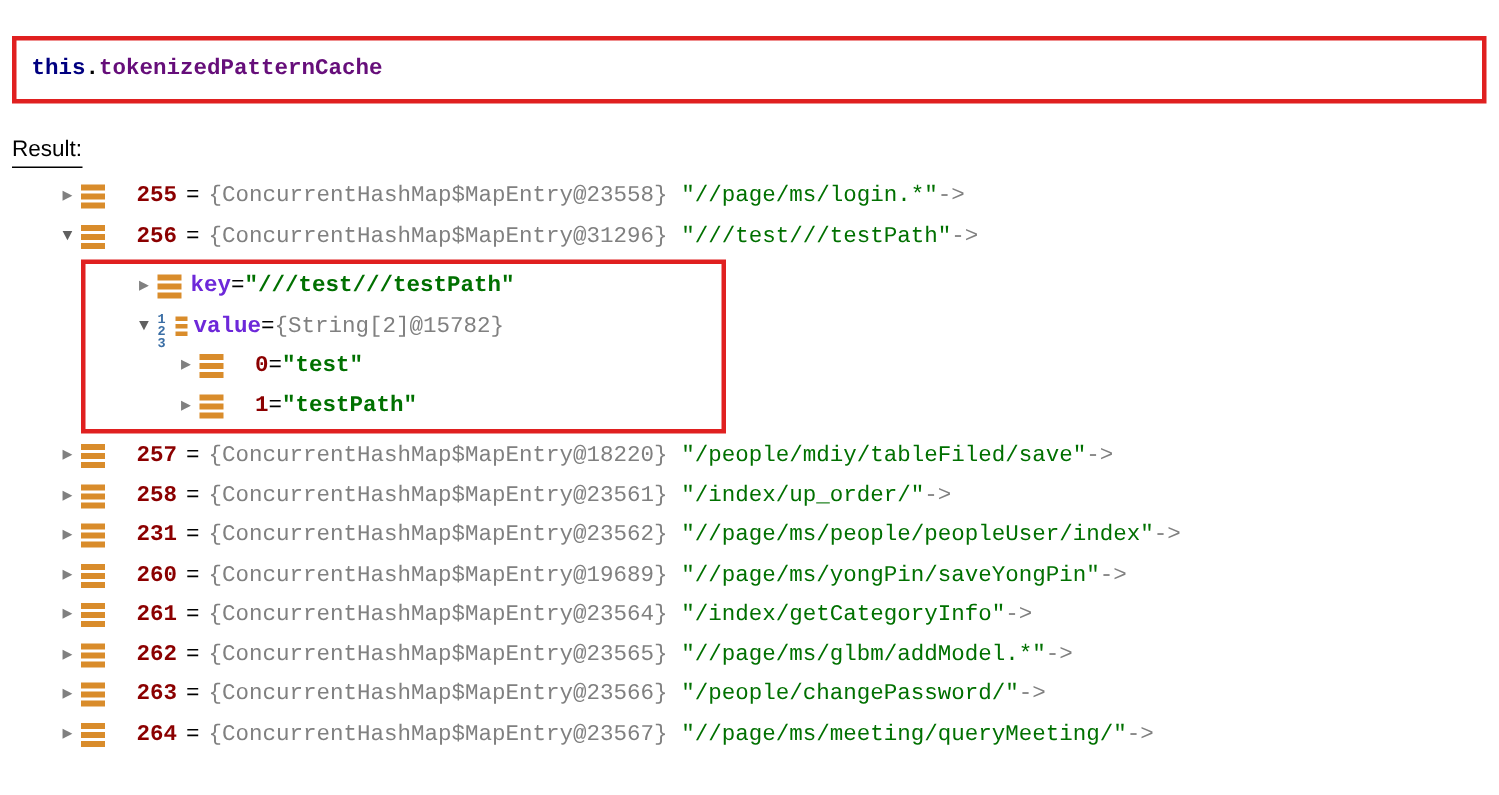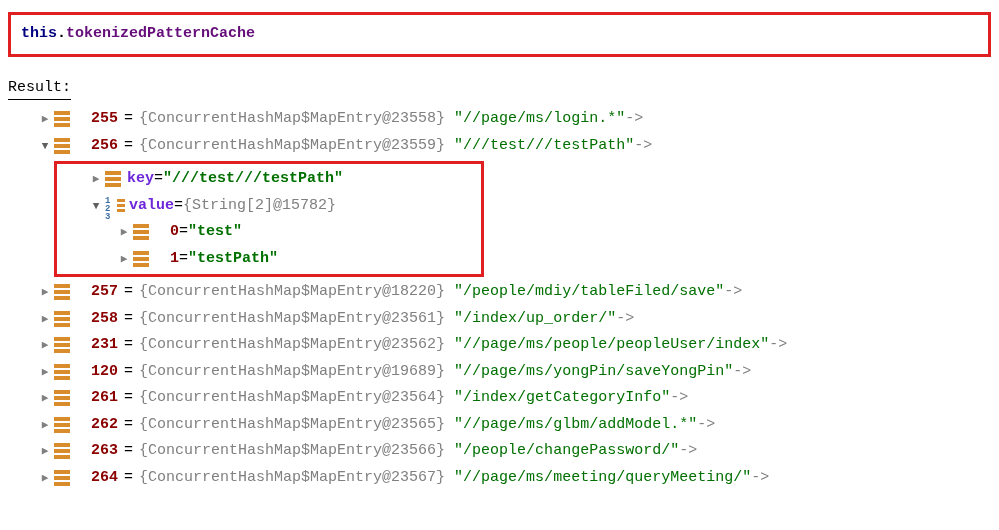--- a/index.html
+++ b/index.html
@@ -7,31 +7,31 @@
     font-family: Consolas, 'Courier New', monospace;
     font-size: 15px;
     background: #fff;
     padding: 4px;
     color: #000;
     line-height: 1.5;
   }
   .expression-box {
     border: 3px solid #e02020;
     padding: 8px 10px;
-    margin: 8px 4px 16px 4px;
+    margin: 20px 4px 16px 4px;
     background: #fff;
   }
   .expr-this { color: #000080; font-weight: bold; }
   .expr-dot { color: #000; font-weight: bold; }
   .expr-member { color: #660e7a; font-weight: bold; }
   .result-label {
     border-bottom: 1px solid #000;
     display: inline-block;
     margin: 4px 4px 6px 4px;
-    font-family: Liberation Mono, monospace;
+    font-family: Liberation Sans, sans-serif;
     font-size: 15px;
   }
   .tree {
     margin-left: 4px;
   }
   .row {
     display: flex;
     align-items: center;
     white-space: nowrap;
     padding: 2px 0;
@@ -134,21 +134,21 @@
   <div class="row">
     <span class="indent"></span>
     <span class="chevron open">▼</span>
     <span class="icon icon-bars">
         <div></div>
         <div></div>
         <div></div>
       </span>
     <span class="k-index">256</span>
     <span class="k-eq"> = </span>
-    <span class="k-braced">{ConcurrentHashMap$MapEntry@23559}</span>
+    <span class="k-braced">{ConcurrentHashMap$MapEntry@31296}</span>
     <span>&nbsp;</span>
     <span class="k-path">"///test///testPath"</span>
     <span class="k-braced"> -&gt; </span>
   </div>
 
   <div class="highlight-box">
     <div class="row">
       <span class="indent"></span>
       <span class="chevron">▶</span>
       <span class="icon icon-bars">
@@ -247,21 +247,21 @@
     <span class="k-braced"> -&gt; </span>
   </div>
   <div class="row">
     <span class="indent"></span>
     <span class="chevron">▶</span>
     <span class="icon icon-bars">
         <div></div>
         <div></div>
         <div></div>
       </span>
-    <span class="k-index">120</span>
+    <span class="k-index">260</span>
     <span class="k-eq"> = </span>
     <span class="k-braced">{ConcurrentHashMap$MapEntry@19689}</span>
     <span>&nbsp;</span>
     <span class="k-path">"//page/ms/yongPin/saveYongPin"</span>
     <span class="k-braced"> -&gt; </span>
   </div>
   <div class="row">
     <span class="indent"></span>
     <span class="chevron">▶</span>
     <span class="icon icon-bars">

